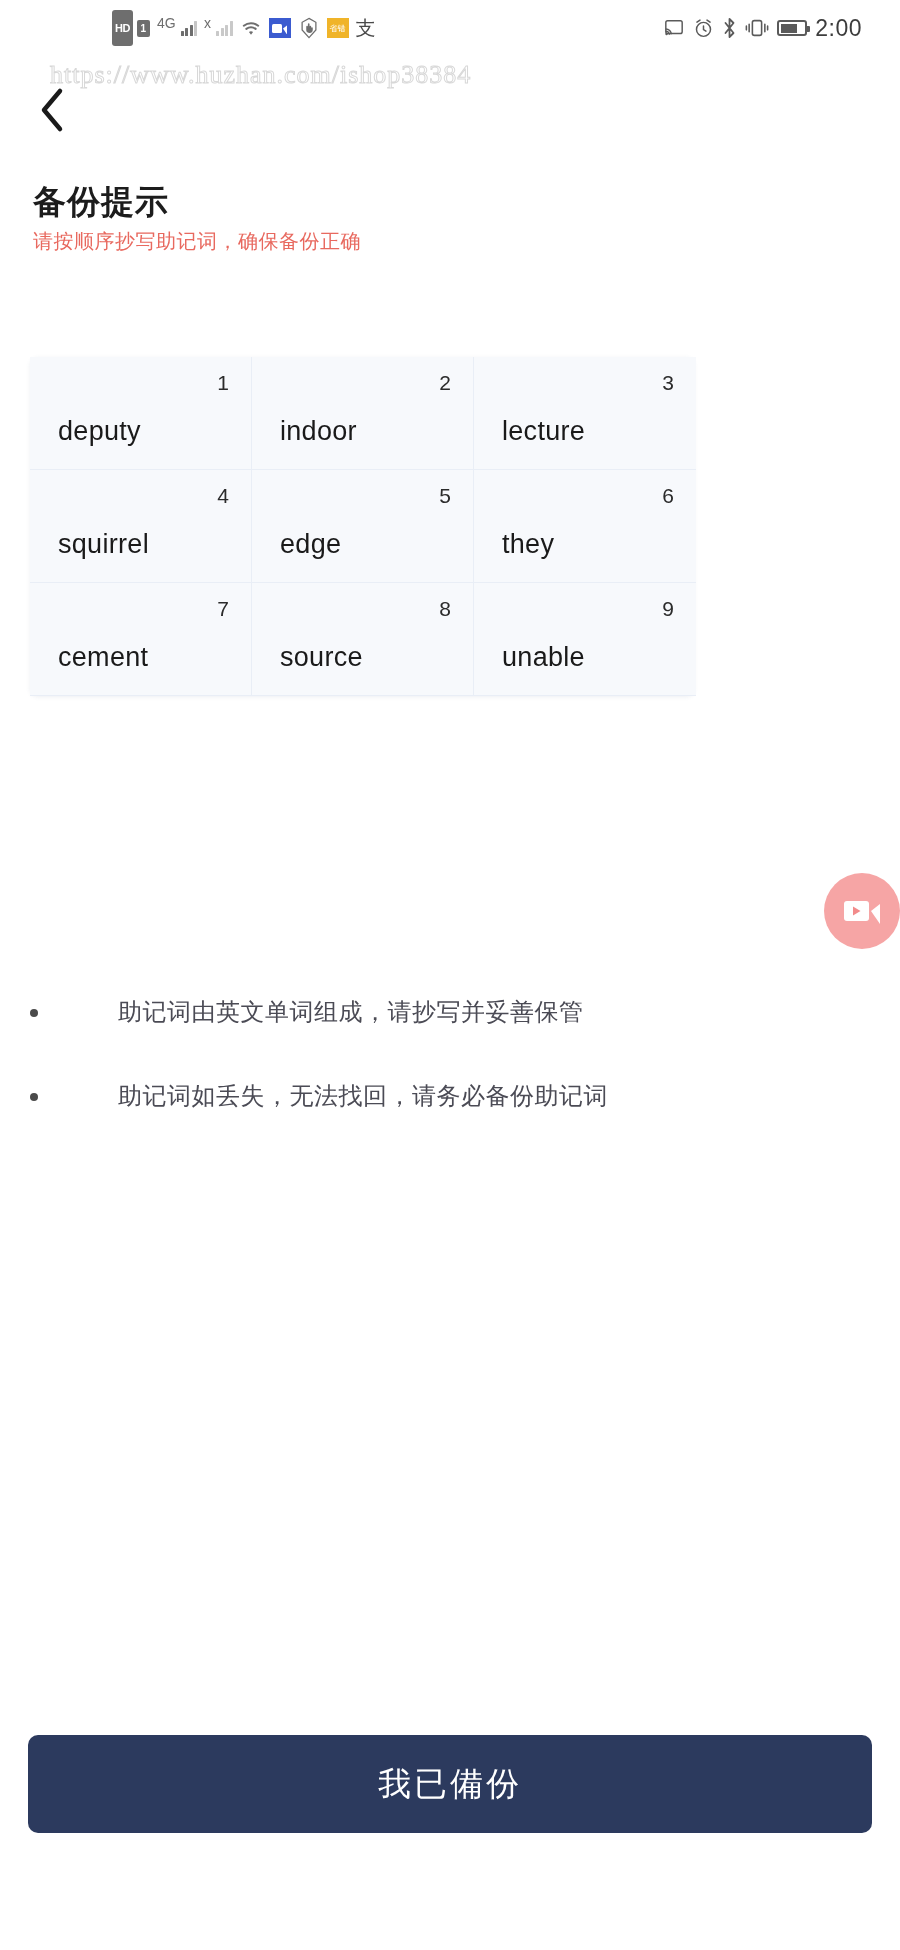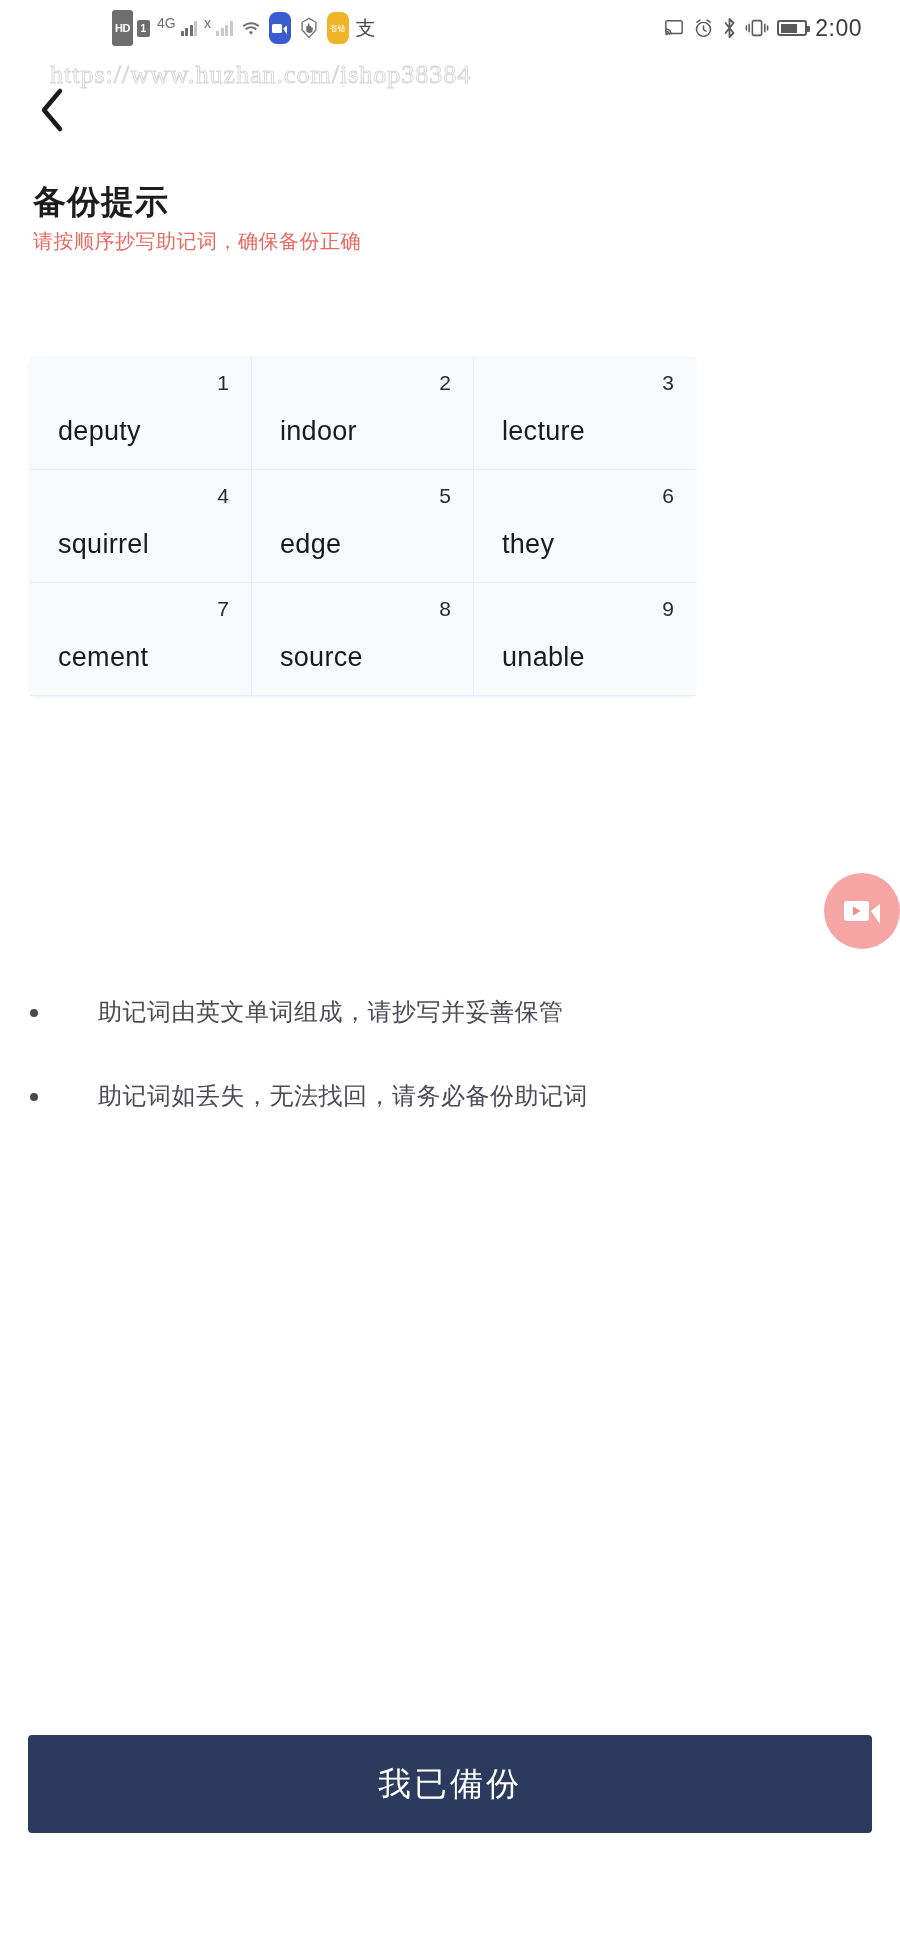--- a/index.html
+++ b/index.html
@@ -66,21 +66,21 @@
   }
   .bars { display: inline-flex; align-items: flex-end; gap: 1.5px; height: 16px; }
   .bars i { display: block; width: 3px; background: #6e6e6e; border-radius: 0.5px; }
   .bars i:nth-child(1) { height: 5px; }
   .bars i:nth-child(2) { height: 8px; }
   .bars i:nth-child(3) { height: 11px; }
   .bars i:nth-child(4) { height: 15px; background: #c6c6c6; }
   .bars.dim i { background: #c9c9c9; }
   .app-badge {
     display: inline-flex; align-items: center; justify-content: center;
-    width: 22px; height: 32px; border-radius: 8px;
+    width: 22px; height: 20px; border-radius: 0;
     color: #fff; font-size: 8px;
   }
   .app-blue { background: #3b5bd0; }
   .app-yellow { background: #f0b429; font-size: 8px; }
   .clock-text { font-size: 23px; color: #3d3d3d; letter-spacing: 0.5px; }
   .battery {
     width: 30px; height: 16px;
     border: 2px solid #5a5a5a; border-radius: 3px;
     position: relative; display: inline-block;
   }
@@ -187,20 +187,21 @@
   }
   .fab-video svg { display: block; }
 
   
   .notes { position: absolute; top: 995px; left: 0; width: 900px; }
   .note-row {
     display: flex;
     align-items: flex-start;
     padding: 0 30px;
     margin-bottom: 50px;
+    gap: 20px;
   }
   .note-dot {
     width: 8px; height: 8px;
     border-radius: 50%;
     background: #4a4a4a;
     margin-top: 14px;
     flex: 0 0 auto;
   }
   .note-text {
     margin-left: 60px;
@@ -210,21 +211,21 @@
     letter-spacing: 0.5px;
   }
 
   
   .primary-btn {
     position: absolute;
     left: 28px; top: 1735px;
     width: 844px; height: 98px;
     background: #2c3a5e;
     border: none;
-    border-radius: 4px;
+    border-radius: 10px;
     color: #ffffff;
     font-family: "Liberation Sans", "DejaVu Sans", sans-serif;
     font-size: 33px;
     letter-spacing: 3px;
     cursor: pointer;
   }
 </style>
 </head>
 <body>
 

